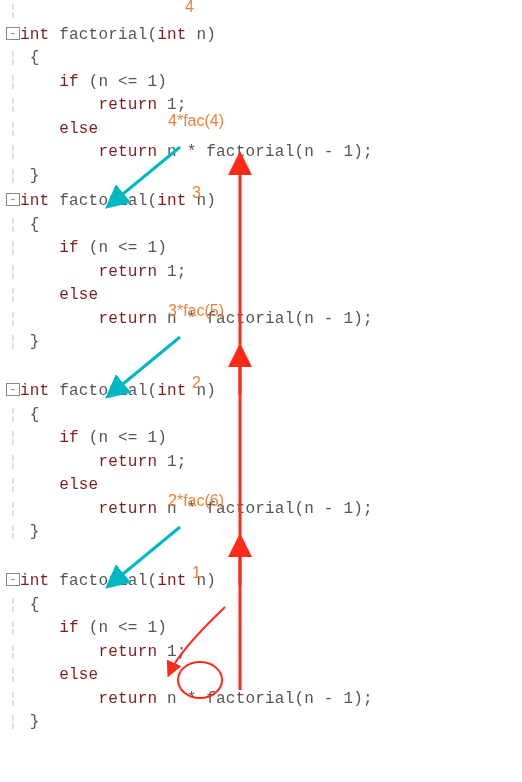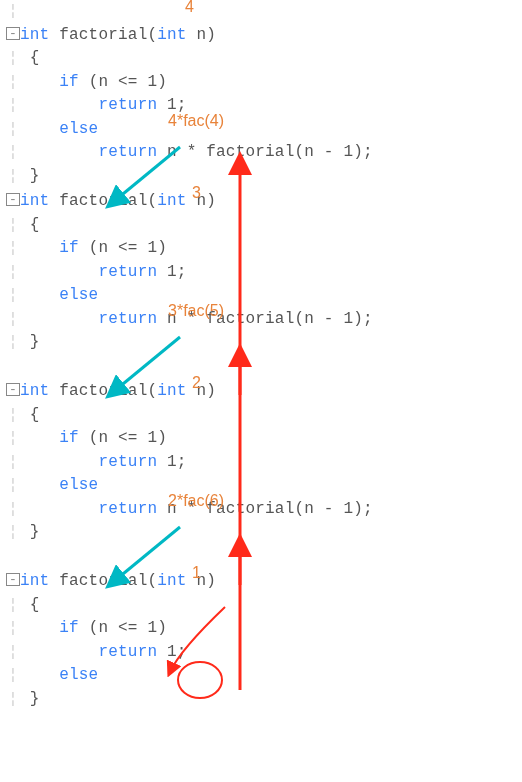--- a/index.html
+++ b/index.html
@@ -4,21 +4,21 @@
 <style>
   * { margin: 0; padding: 0; box-sizing: border-box; }
   html, body { width: 522px; height: 782px; background: #fff; }
   body { position: relative; font-family: "Consolas", "Courier New", monospace; font-size: 16px; color: #555; }
   .block { position: absolute; left: 0; width: 100%; }
   .b1 { top: 0; }
   .b2 { top: 190px; }
   .b3 { top: 380px; }
   .b4 { top: 570px; }
   .line { white-space: pre; line-height: 23.5px; padding-left: 6px; letter-spacing: 0.2px; }
-  .kw { color: #3b82f6; }
+  .kw { color: #7f1d1d; }
   .gutter { display: inline-block; width: 14px; color: #888; font-size: 14px; position: relative; text-align: center; }
   .gutter.box { border: 1px solid #888; line-height: 11px; height: 13px; font-size: 13px; vertical-align: 2px; }
   .gutter.pipe { color: #ccc; }
   .annot { position: absolute; color: #e8833a; font-size: 16px; font-family: "Segoe UI", Arial, sans-serif; }
   svg.overlay { position: absolute; inset: 0; width: 522px; height: 782px; pointer-events: none; }
 </style>
 </head>
 <body>
 
 <div class="block b1">
@@ -57,20 +57,21 @@
  <span class="annot" style="left:192px;top:-6px">2</span>
  <span class="annot" style="left:168px;top:112px">2*fac(6)</span>
 </div>
 
 <div class="block b4">
  <div class="line"><span class="gutter box">-</span><span class="kw">int</span> <span>factorial</span>(<span class="kw">int</span> <span>n</span>)</div>
  <div class="line"><span class="gutter pipe">¦</span> <span>{</span></div>
  <div class="line"><span class="gutter pipe">¦</span>    <span class="kw">if</span> <span>(n &lt;= 1)</span></div>
  <div class="line"><span class="gutter pipe">¦</span>        <span class="kw">return</span> <span>1;</span></div>
  <div class="line"><span class="gutter pipe">¦</span>    <span class="kw">else</span></div>
+ <div class="line"><span class="gutter pipe">¦</span>        <span class="kw">return</span> <span>n * factorial(n - 1);</span></div>
  <div class="line"><span class="gutter pipe">¦</span> <span>}</span></div>
  <span class="annot" style="left:192px;top:-6px">1</span>
 </div>
 
 <svg class="overlay">
  <defs>
   <marker id="ahDown" markerWidth="8" markerHeight="8" refX="5" refY="4" orient="auto">
    <path d="M0,0 L8,4 L0,8 Z" fill="#00b8c4"></path>
   </marker>
   <marker id="ahUp" markerWidth="8" markerHeight="8" refX="5" refY="4" orient="auto">

